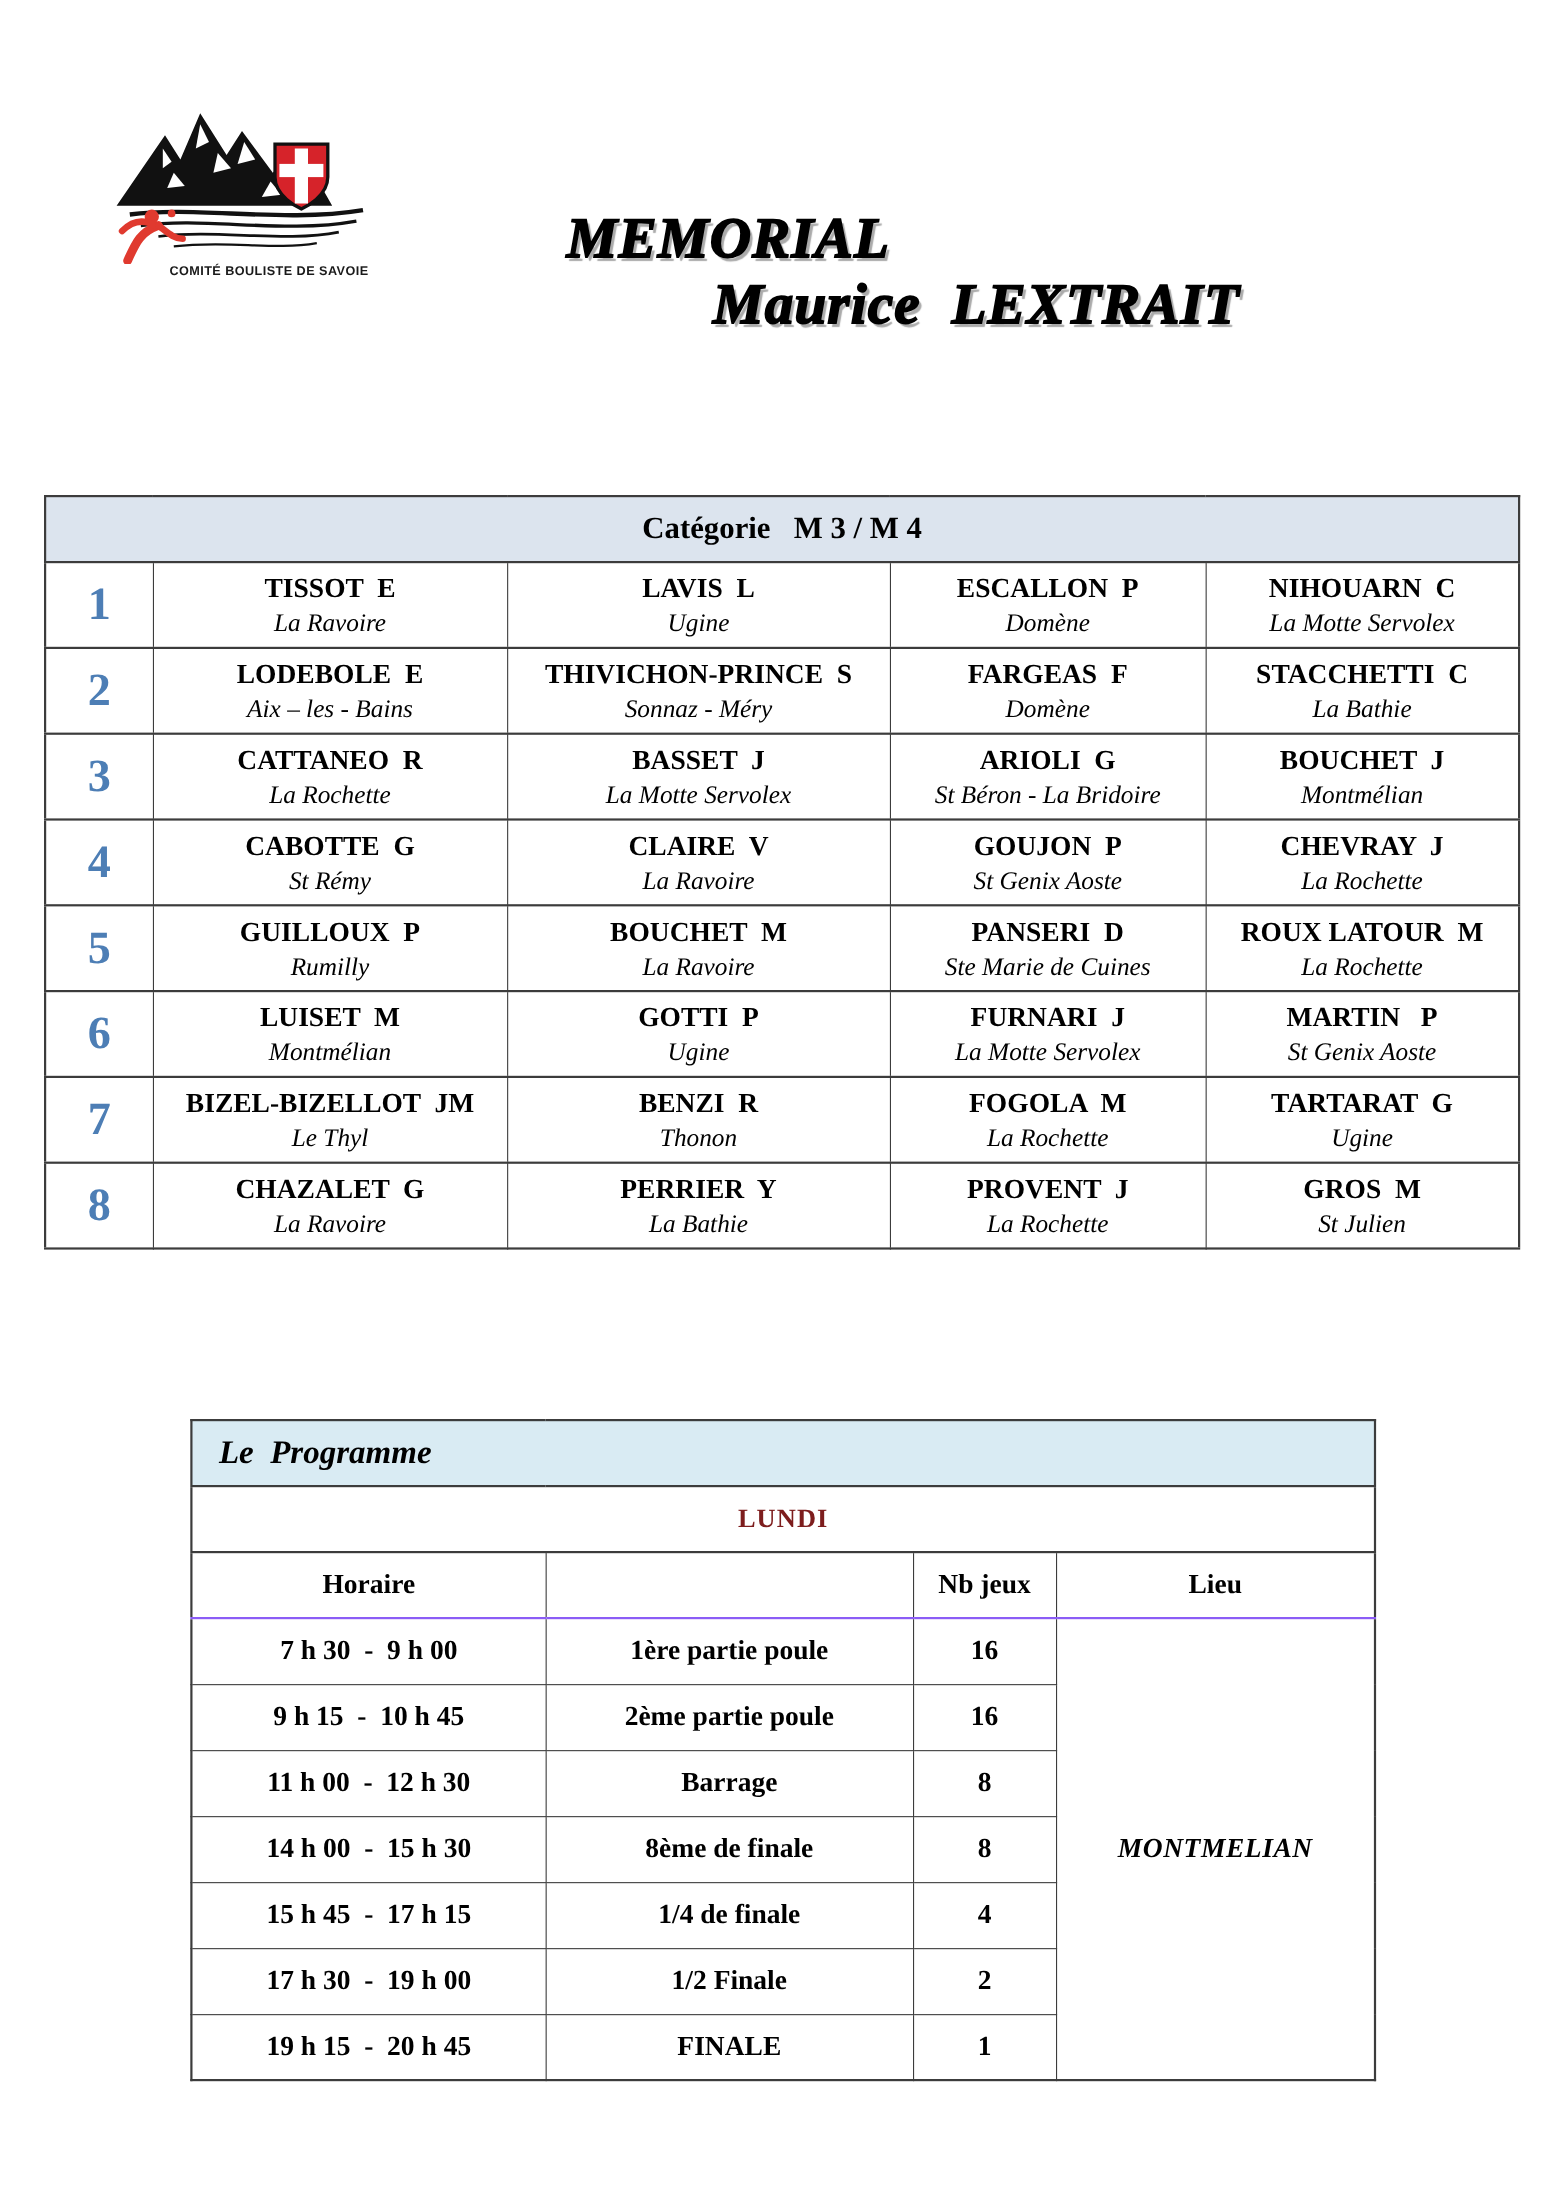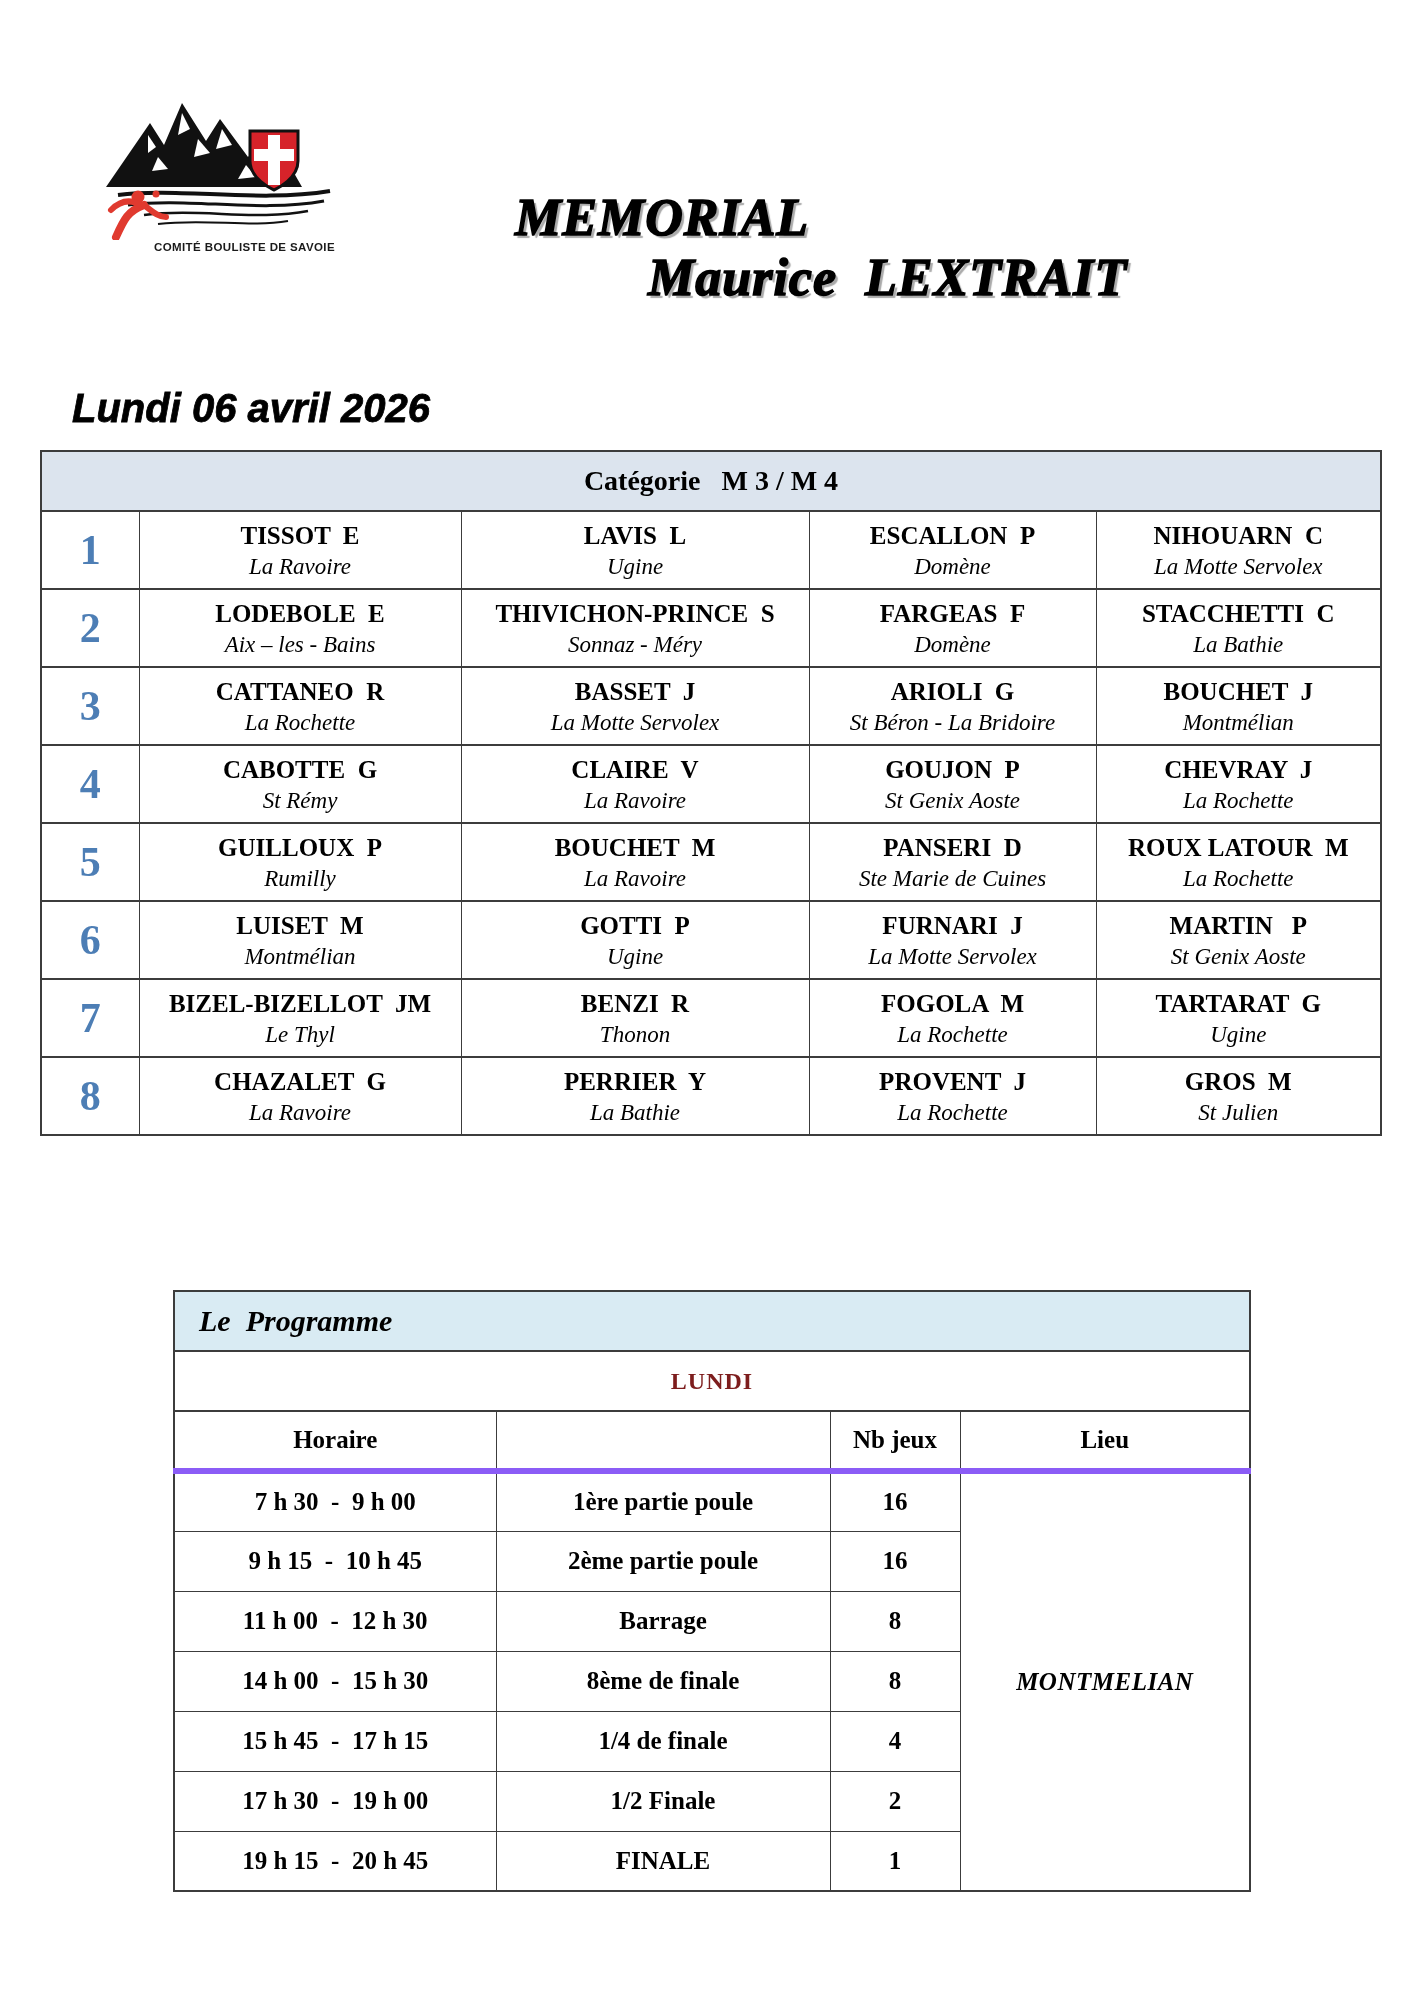--- a/index.html
+++ b/index.html
@@ -89,21 +89,21 @@
     background: var(--prog-title-bg, #d9ebf3);
     text-align: left; padding-left: 24px;
     font-size: 30px; font-weight: bold; font-style: italic;
     border-bottom: 2px solid #3c3c3c;
   }
   #prog-table .prog-day-cell {
     font-size: 24px; letter-spacing: 1px;
     color: var(--day-color, #7d1d1d);
     border-bottom: 2px solid #3c3c3c;
   }
-  #prog-table .prog-head td { border-bottom: 6px solid #8b5cf6; }
+  #prog-table .prog-head td { border-bottom: 2px solid #8b5cf6; }
   .lieu-cell {
     font-size: 29px; font-weight: bold; font-style: italic; letter-spacing: .5px;
   }
 </style>
 </head>
 <body>
 
 <div id="page">
 
   <div id="logo">
@@ -138,21 +138,20 @@
         <path d="M44,111 C32,103 22,106 13,115" stroke-width="6"></path>
         <path d="M46,110 C54,116 60,122 68,122" stroke-width="6"></path>
         <circle cx="58" cy="99" r="3.5" fill="#e03a2f" stroke="none"></circle>
       </g>
     </svg>
     <div class="org-name">COMITÉ BOULISTE DE SAVOIE</div>
   </div>
 
   <div id="title-line1" class="big-title">MEMORIAL</div>
   <div id="title-line2" class="big-title">Maurice  LEXTRAIT</div>
-  <div id="event-date">Lundi 06 avril 2026</div>
 
   <table id="cat-table">
     <colgroup>
       <col style="width:98px">
         <col style="width:322px">
         <col style="width:348px">
         <col style="width:287px">
         <col style="width:285px">
     </colgroup>
     <tbody>

